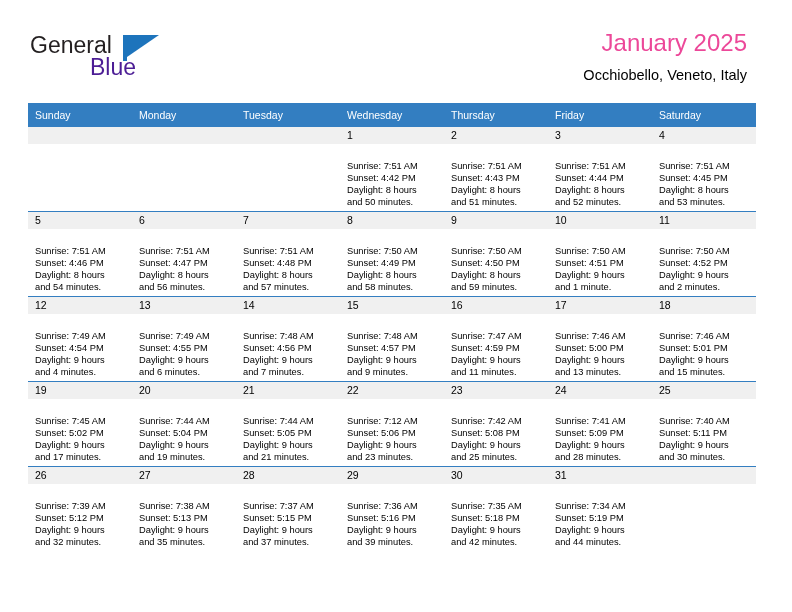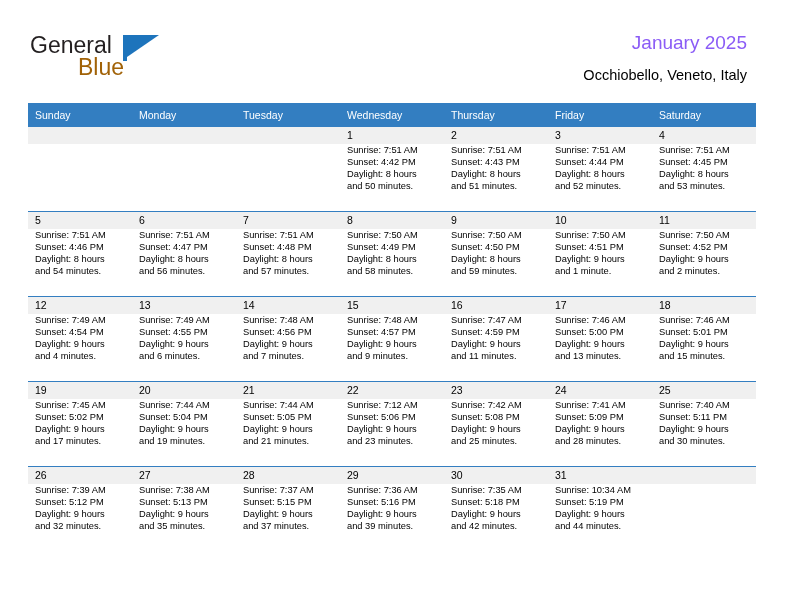--- a/index.html
+++ b/index.html
@@ -41,24 +41,24 @@
     left: 2px;
     top: 0px;
     font-size: 23px;
     letter-spacing: 0px;
     color: #231f20;
     font-family: "Liberation Sans", sans-serif;
     line-height: 26px;
   }
   .logo-blue {
     position: absolute;
-    left: 50px;
+    left: 62px;
     top: 22px;
     font-size: 23px;
-    color: #a16207;
+    color: #4c1d95;
     font-family: "Liberation Sans", sans-serif;
     line-height: 26px;
   }
   .logo-flag {
     position: absolute;
     left: 99px;
     top: 3px;
     width: 0;
     height: 0;
     border-left: 32px solid #1d74bc;
@@ -73,22 +73,22 @@
     background: #1d74bc;
   }
 
   .title-block {
     position: absolute;
     right: 0;
     top: 0;
     text-align: right;
   }
   .cal-title {
-    font-size: 19px;
-    color: #8b5cf6;
+    font-size: 24px;
+    color: #ec4899;
     line-height: 34px;
     white-space: nowrap;
   }
   .cal-subtitle {
     font-size: 14.5px;
     color: #000000;
     line-height: 20px;
     margin-top: 5px;
     white-space: nowrap;
     text-align: right;
@@ -135,21 +135,21 @@
     height: 17px;
     line-height: 17px;
     padding-left: 7px;
     font-size: 10.5px;
     color: #000000;
   }
   .daycell.empty .daynum-band {
     background: #f0f0f0;
   }
   .details {
-    padding: 0 4px 0 7px;
+    padding: 16px 4px 0 7px;
     font-size: 9.3px;
     line-height: 12.1px;
     color: #000000;
   }
   .details div {
     white-space: nowrap;
   }
 </style>
 </head>
 <body>
@@ -536,21 +536,21 @@
                 <div>Sunset: 5:18 PM</div>
                 <div>Daylight: 9 hours</div>
                 <div>and 42 minutes.</div>
               </div>
             </div>
           </td>
           <td>
             <div class="daycell">
               <div class="daynum-band">31</div>
               <div class="details">
-                <div>Sunrise: 10:34 AM</div>
+                <div>Sunrise: 7:34 AM</div>
                 <div>Sunset: 5:19 PM</div>
                 <div>Daylight: 9 hours</div>
                 <div>and 44 minutes.</div>
               </div>
             </div>
           </td>
           <td>
             <div class="daycell empty">
               <div class="daynum-band"></div>
             </div>

